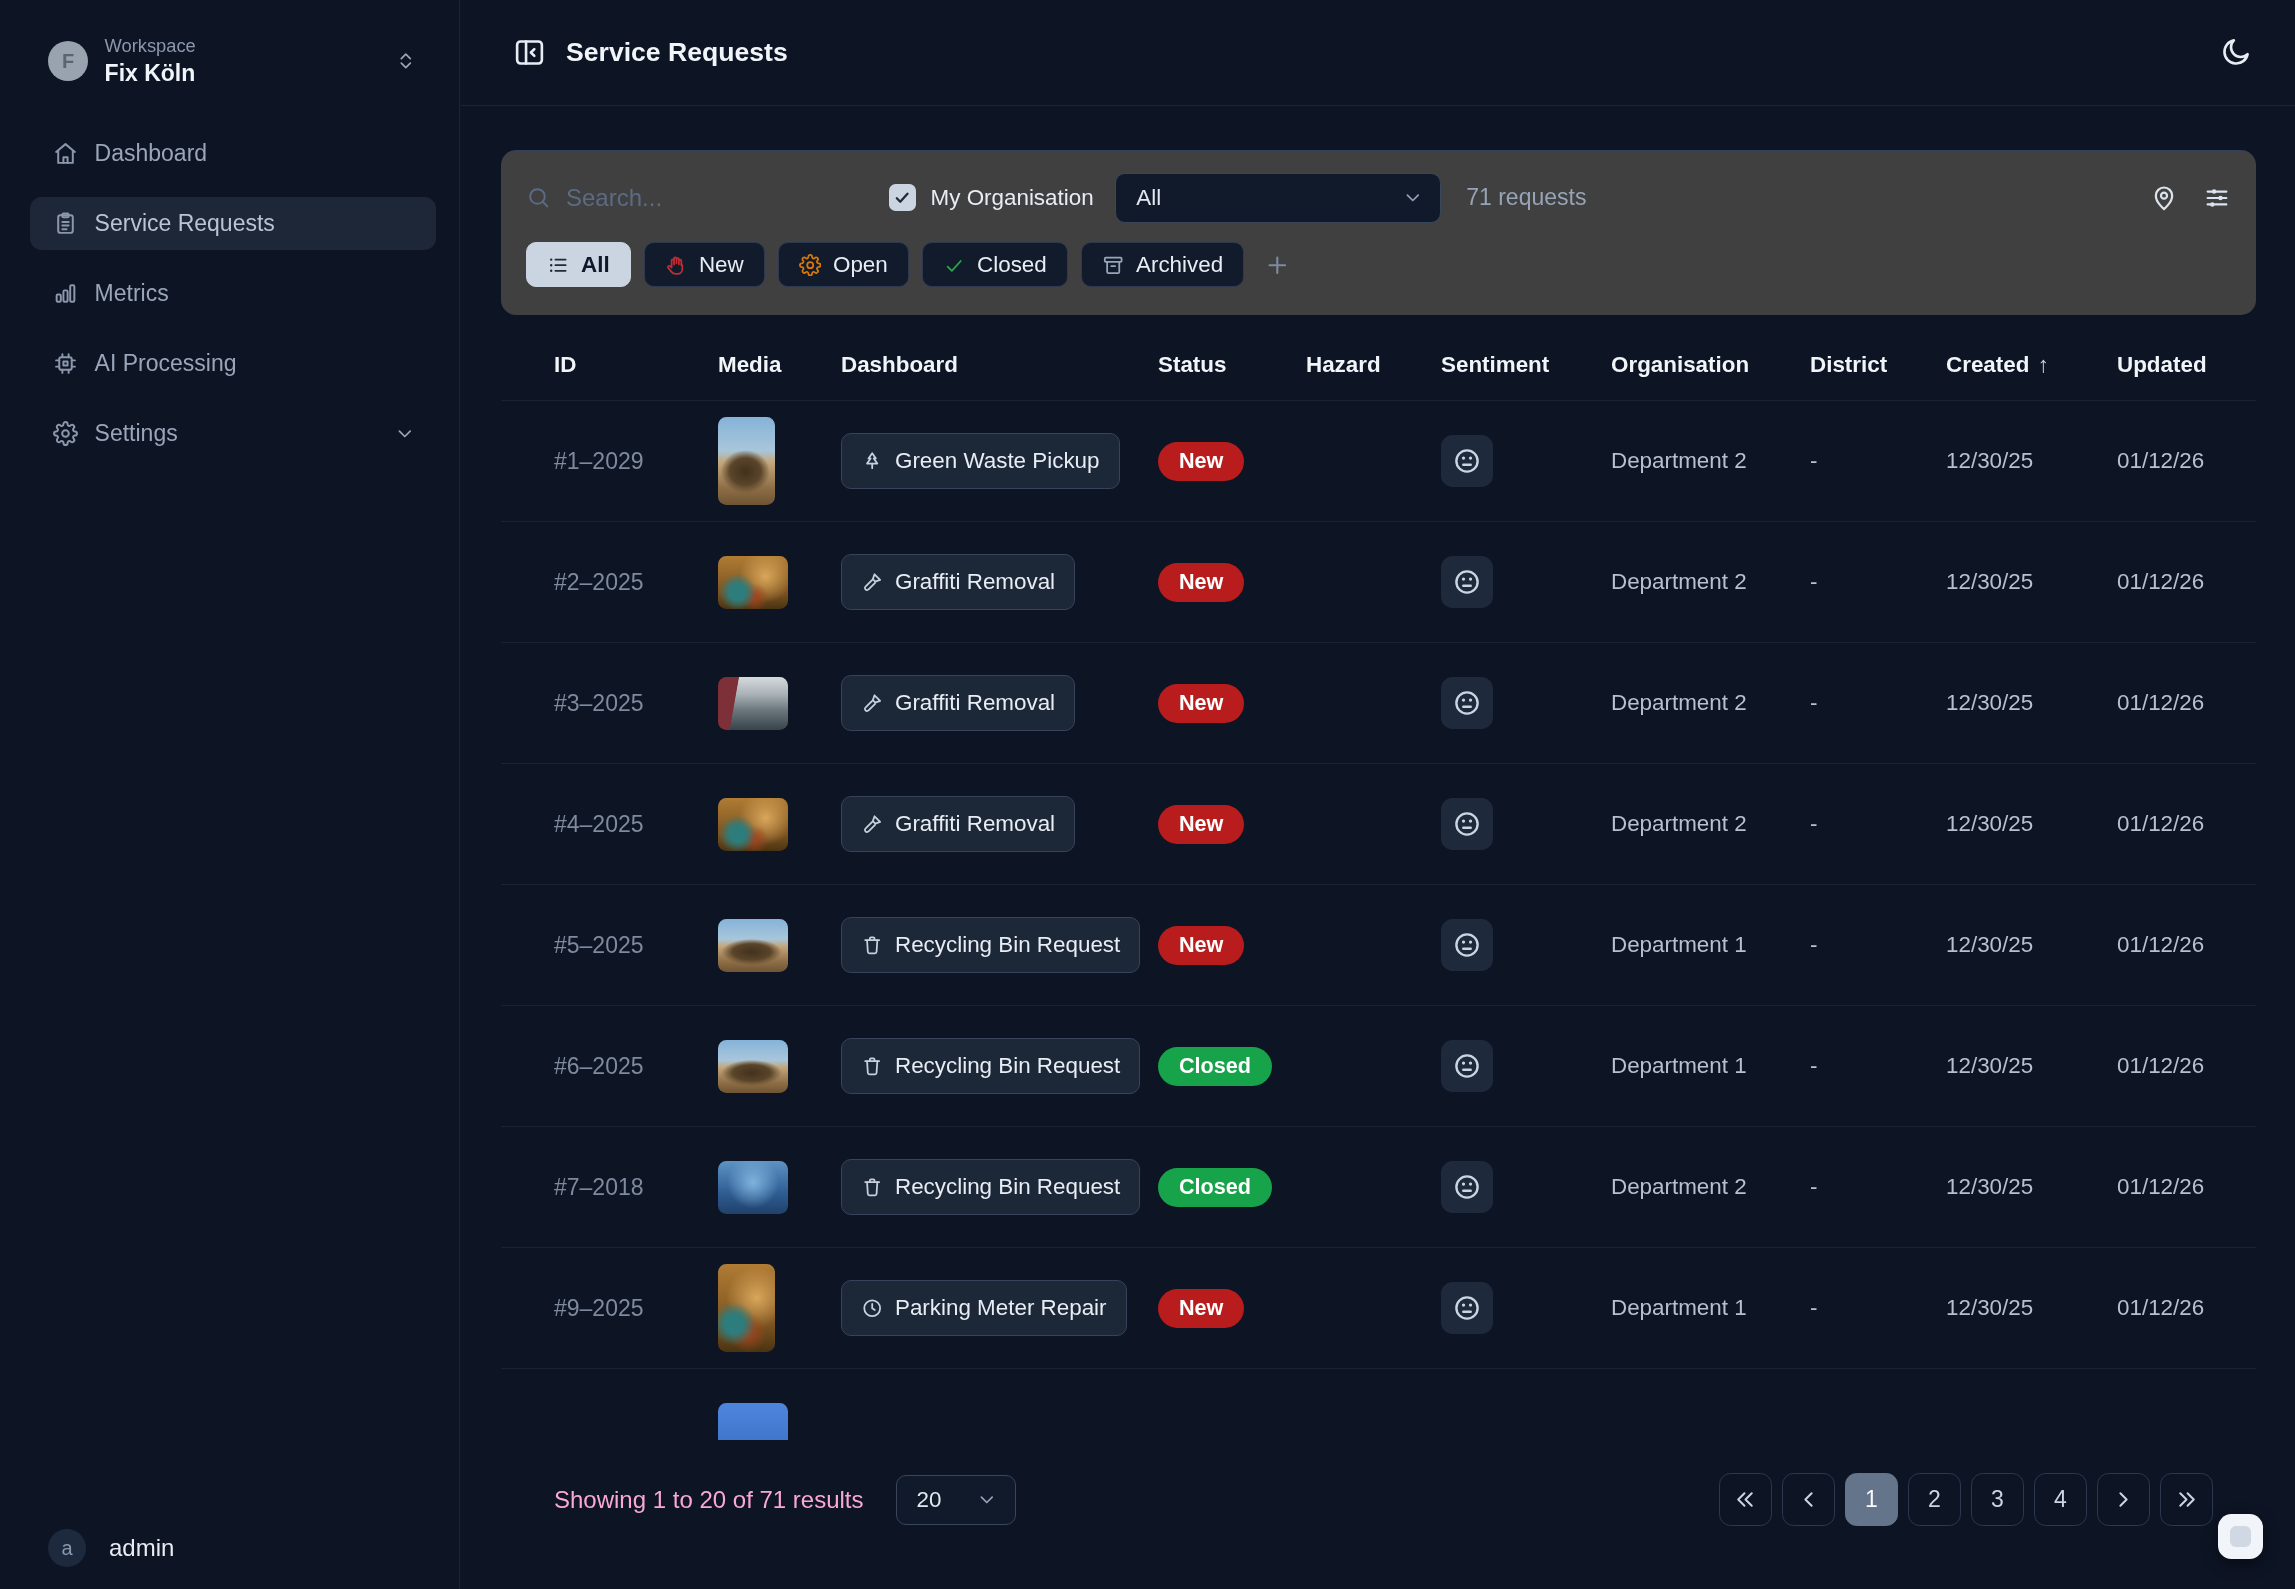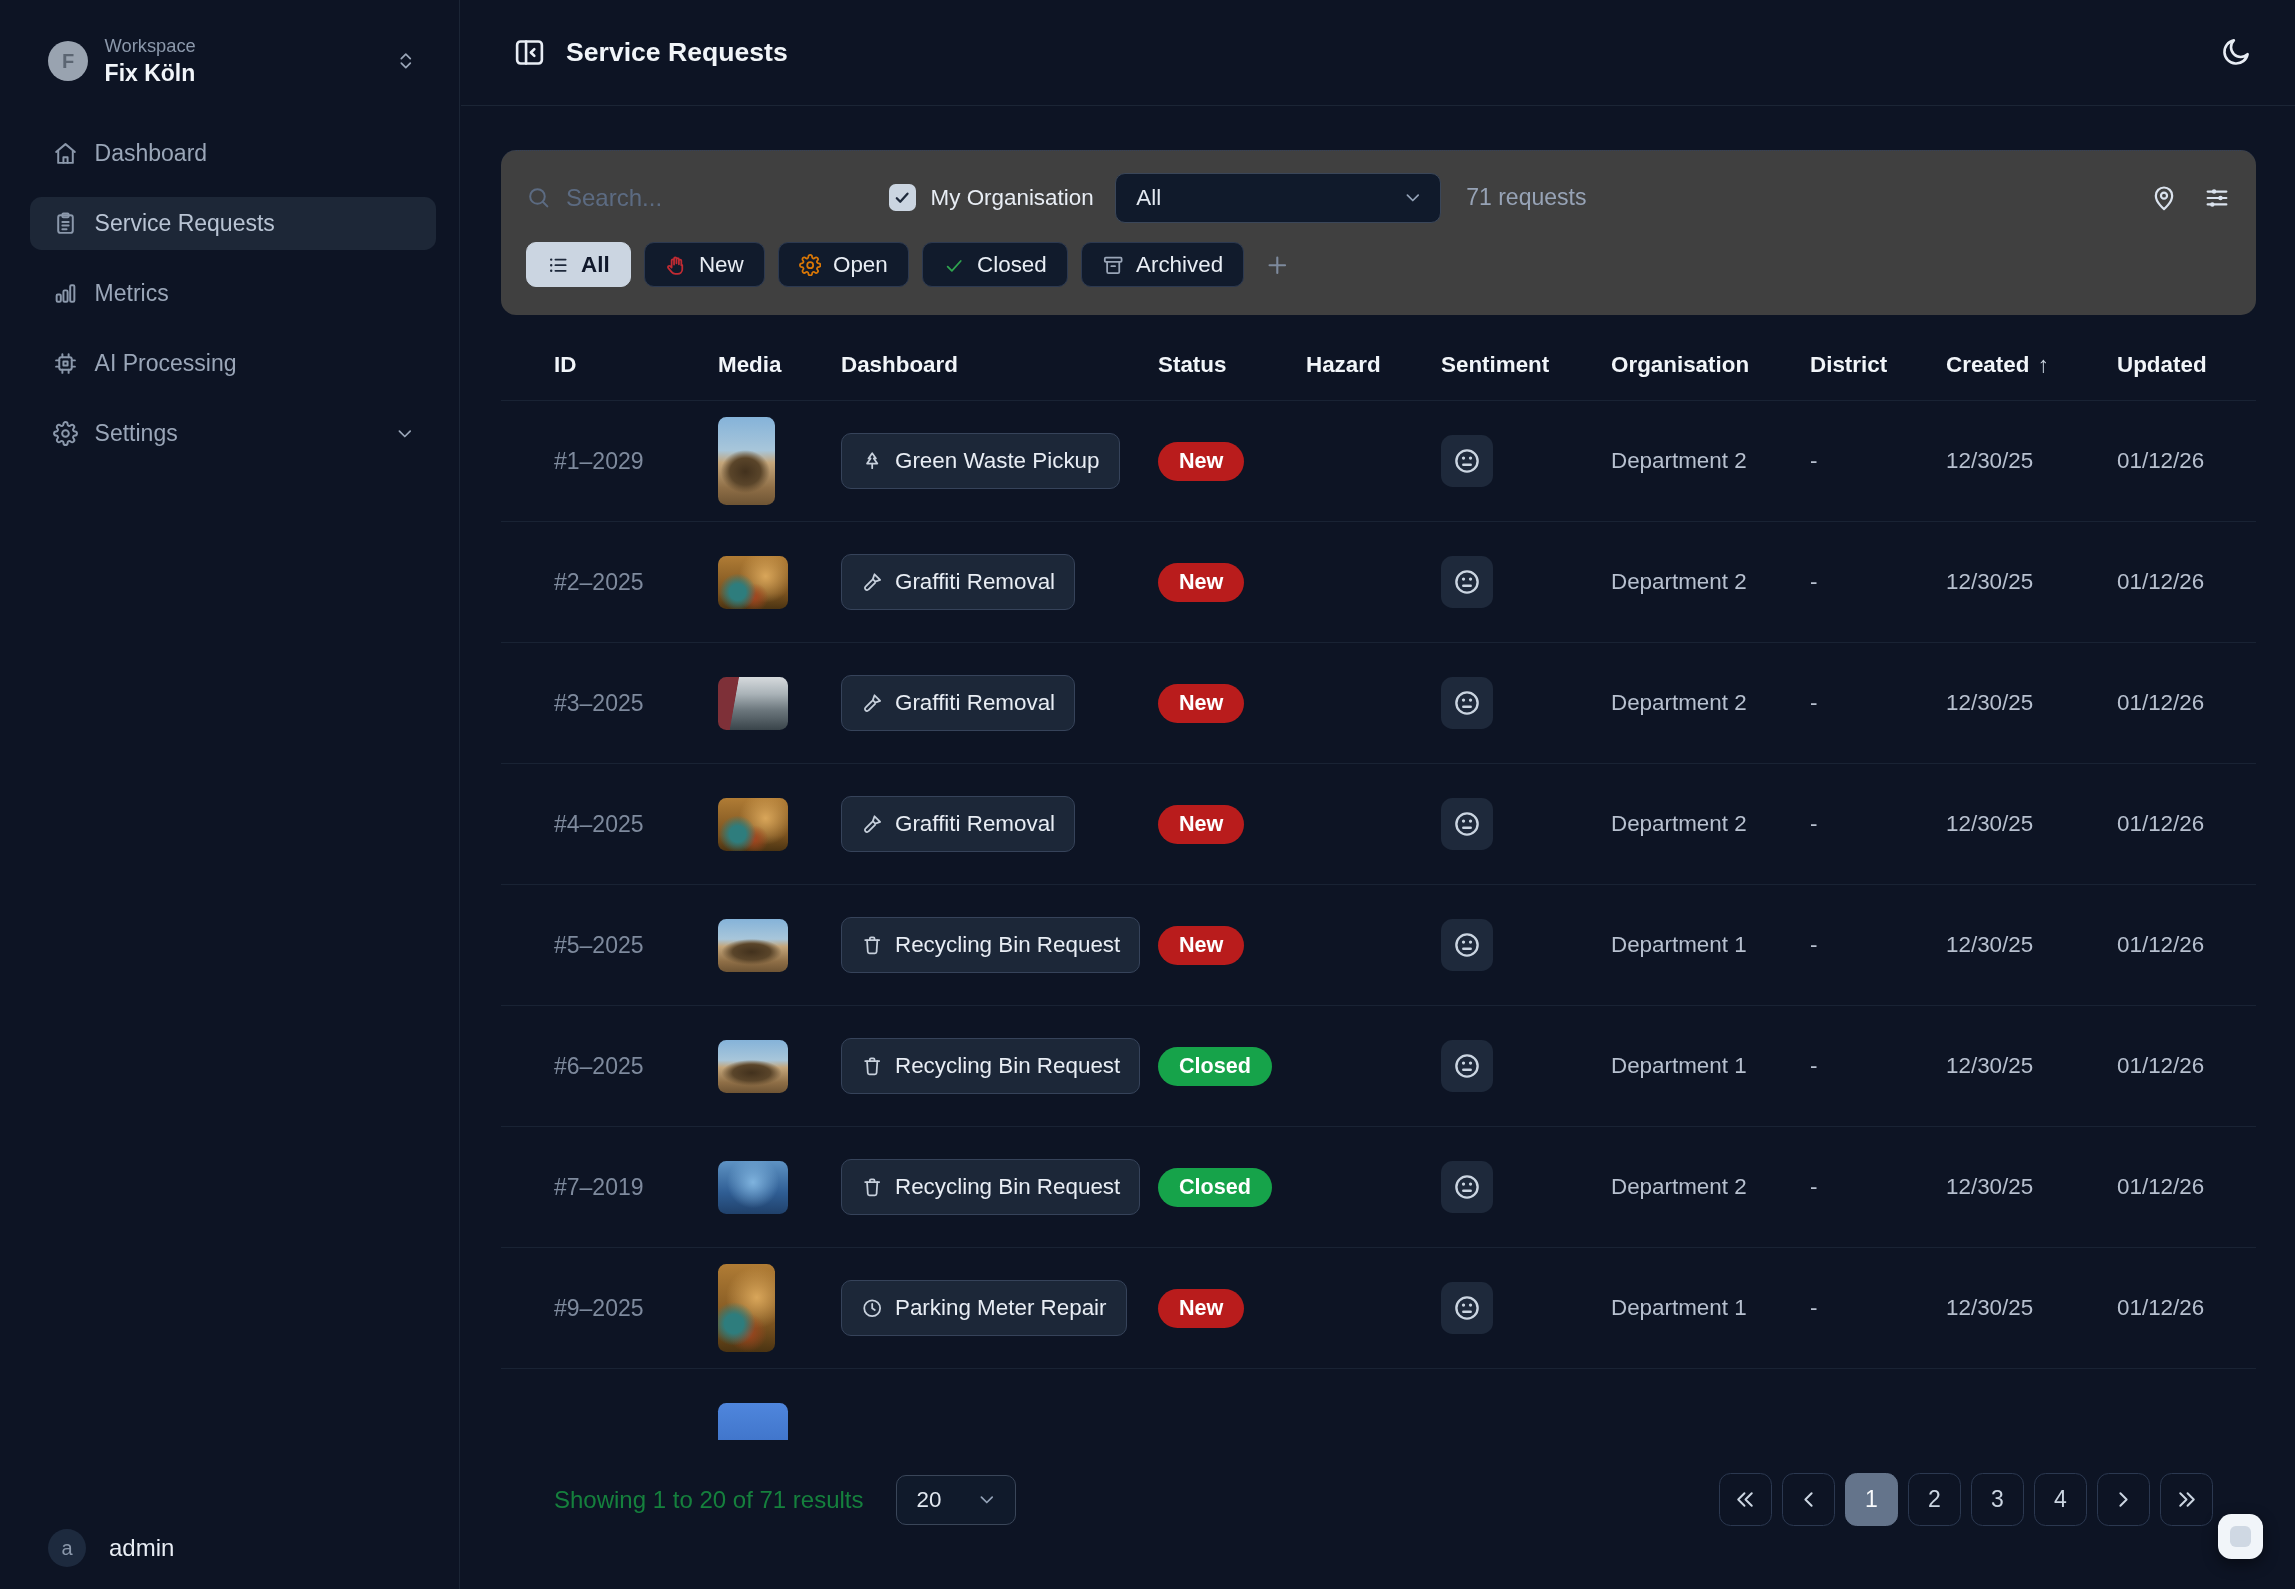--- a/index.html
+++ b/index.html
@@ -107,21 +107,21 @@
   .badge { display:inline-flex; align-items:center; height:39px; padding:0 21px; border-radius:20px;
     color:#fff; font-size:21.6px; font-weight:600; }
   .senti { width:52px; height:52px; border-radius:11.6px; background:#1e293b; border:none; color:#cbd5e1;
     display:flex; align-items:center; justify-content:center; cursor:pointer; }
   .senti svg { width:30px; height:30px; }
 
   
   .pager { margin:0 39px 0 40px; display:flex; align-items:center; justify-content:space-between;
     padding:33px 43px 0 53px; }
   .pager-left { display:flex; align-items:center; gap:32px; }
-  .summary { font-size:24px; color:#15803d; }
+  .summary { font-size:24px; color:#f9a8d4; }
   .size-select { width:120px; }
   .pages { display:flex; gap:10px; }
   .pg { width:53px; height:53px; border-radius:11.6px; background:transparent; border:0.8px solid #2b3850;
     color:#cbd5e1; font-size:23px; display:flex; align-items:center; justify-content:center; cursor:pointer;
     font-family:"Liberation Sans","DejaVu Sans",sans-serif; }
   .pg.active { background:#64748b; border-color:#64748b; color:#f8fafc; }
   .pg svg { width:25px; height:25px; }
 
   .fab { position:absolute; right:32px; bottom:30px; width:45px; height:45px; border-radius:13.3px;
     background:#f1f5f9; border:none; cursor:pointer; display:flex; align-items:center; justify-content:center;
@@ -538,21 +538,21 @@
                 </svg>
               </span>
             </button>
           </div>
           <div class="cell txt">Department 1</div>
           <div class="cell txt">-</div>
           <div class="cell txt">12/30/25</div>
           <div class="cell txt">01/12/26</div>
         </div>
         <div class="row">
-          <div class="cell id">#7–2019</div>
+          <div class="cell id">#7–2018</div>
           <div class="cell">
             <div class="thumb m-sculpt"></div>
           </div>
           <div class="cell"><span class="cat-pill">
               <span class="cat-ic">
                 <svg viewBox="0 0 24 24" fill="none" stroke="currentColor" stroke-width="1.9" stroke-linecap="round" stroke-linejoin="round">
                   <path d="M4.5 6.5h15"></path>
                   <path d="M9.5 6.5V4.8a1.3 1.3 0 0 1 1.3-1.3h2.4a1.3 1.3 0 0 1 1.3 1.3v1.7"></path>
                   <path d="M6.5 6.5 7.3 19a1.8 1.8 0 0 0 1.8 1.7h5.8A1.8 1.8 0 0 0 16.7 19l.8-12.5"></path>
                 </svg>

